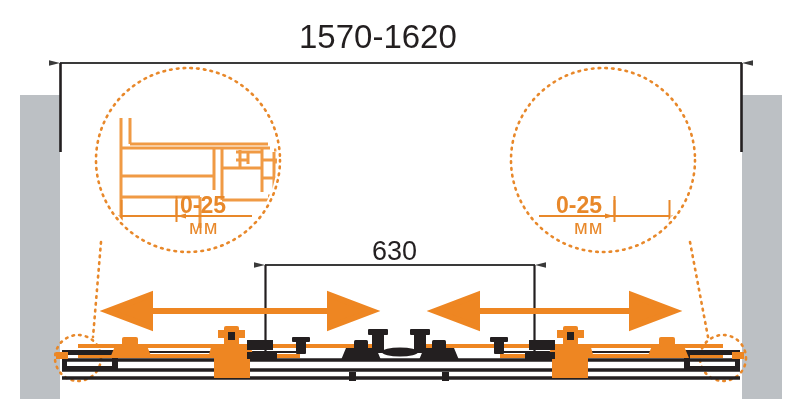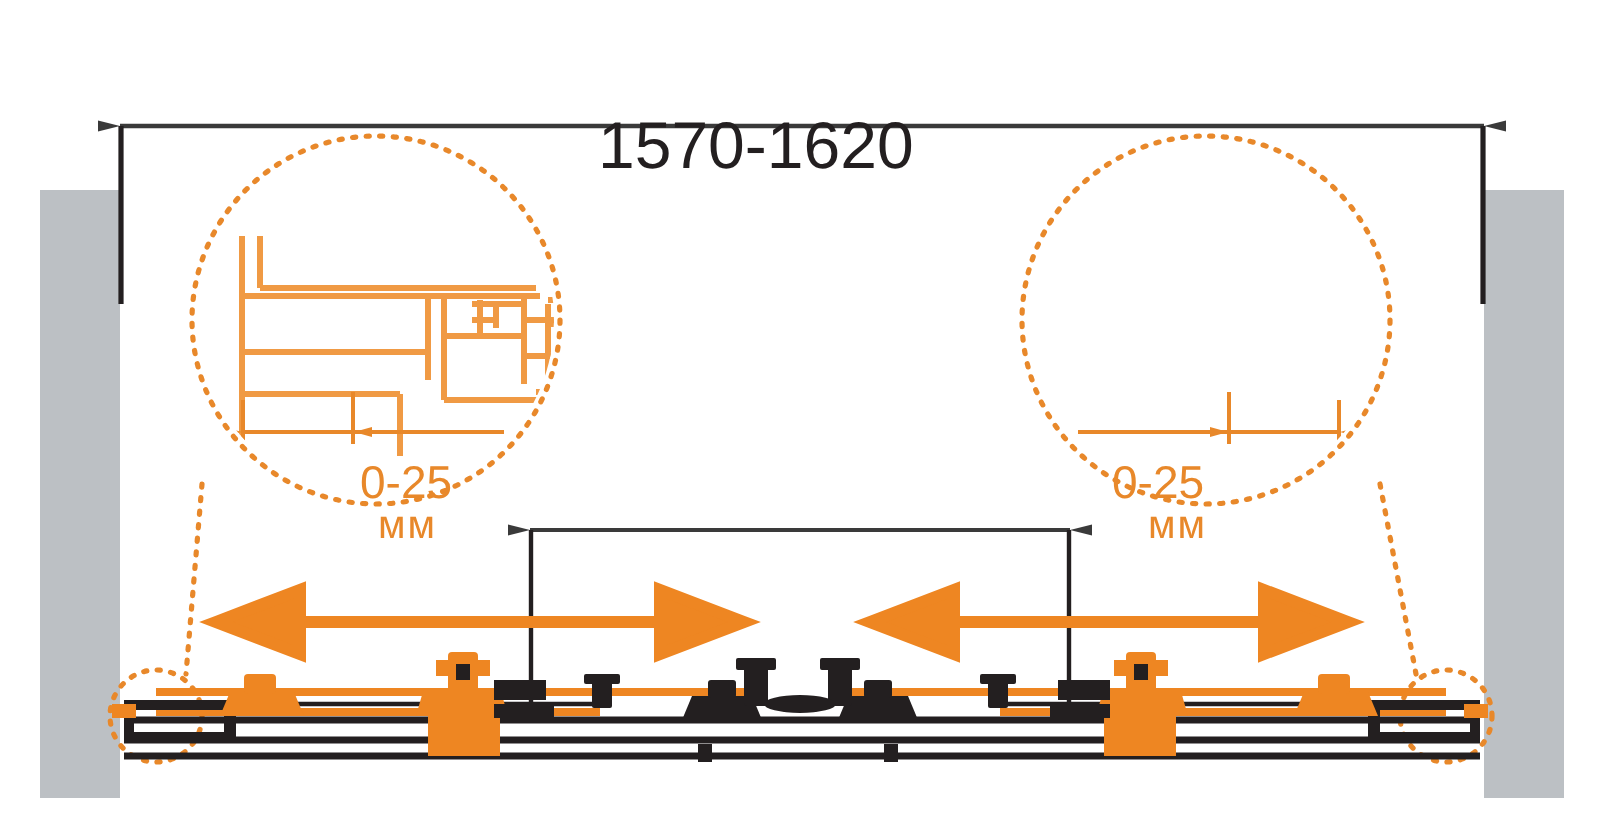--- a/index.html
+++ b/index.html
@@ -1,22 +1,22 @@
 <!DOCTYPE html>
 <html><head>
 <meta charset="utf-8">
 <style>
   html,body{margin:0;padding:0;background:#ffffff;}
   body{font-family:"Liberation Sans",sans-serif;}
   #stage{position:relative;width:800px;height:411px;background:#fff;overflow:hidden;}
   #stage svg{position:absolute;left:0;top:0;}
-  .lbl{position:absolute;white-space:nowrap;margin-top:36px;}
+  .lbl{position:absolute;white-space:nowrap;}
   .dim-main{font-size:33px;color:#231f20;letter-spacing:0px;}
   .dim-mid{font-size:27px;color:#231f20;}
-  .det-num{font-size:23px;color:#e8882a;font-weight:400;}
+  .det-num{font-size:23px;color:#e8882a;font-weight:700;}
   .det-unit{font-size:20px;color:#e8882a;letter-spacing:1px;}
 </style>
 </head>
 <body>
 
 <div id="stage">
 
   <svg width="800" height="411" viewBox="0 0 800 411">
     <defs>
       <marker id="dimArrowL" markerWidth="12" markerHeight="8" refX="11" refY="4" orient="auto" markerUnits="userSpaceOnUse">
@@ -261,20 +261,21 @@
 
       <g fill="#ee8622">
         <rect x="56" y="352" width="12" height="7"></rect>
         <rect x="732" y="352" width="12" height="7"></rect>
       </g>
     </g>
   </svg>
 
   <div class="lbl dim-main" style="left:299px;top:18px;">1570-1620</div>
 
+  <div class="lbl dim-mid" style="left:372px;top:236px;">630</div>
 
   <div class="lbl det-num" style="left:180px;top:192px;">0-25</div>
   <div class="lbl det-unit" style="left:189px;top:216px;">мм</div>
 
   <div class="lbl det-num" style="left:556px;top:192px;">0-25</div>
   <div class="lbl det-unit" style="left:574px;top:216px;">мм</div>
 
 </div>
 
 </body></html>

